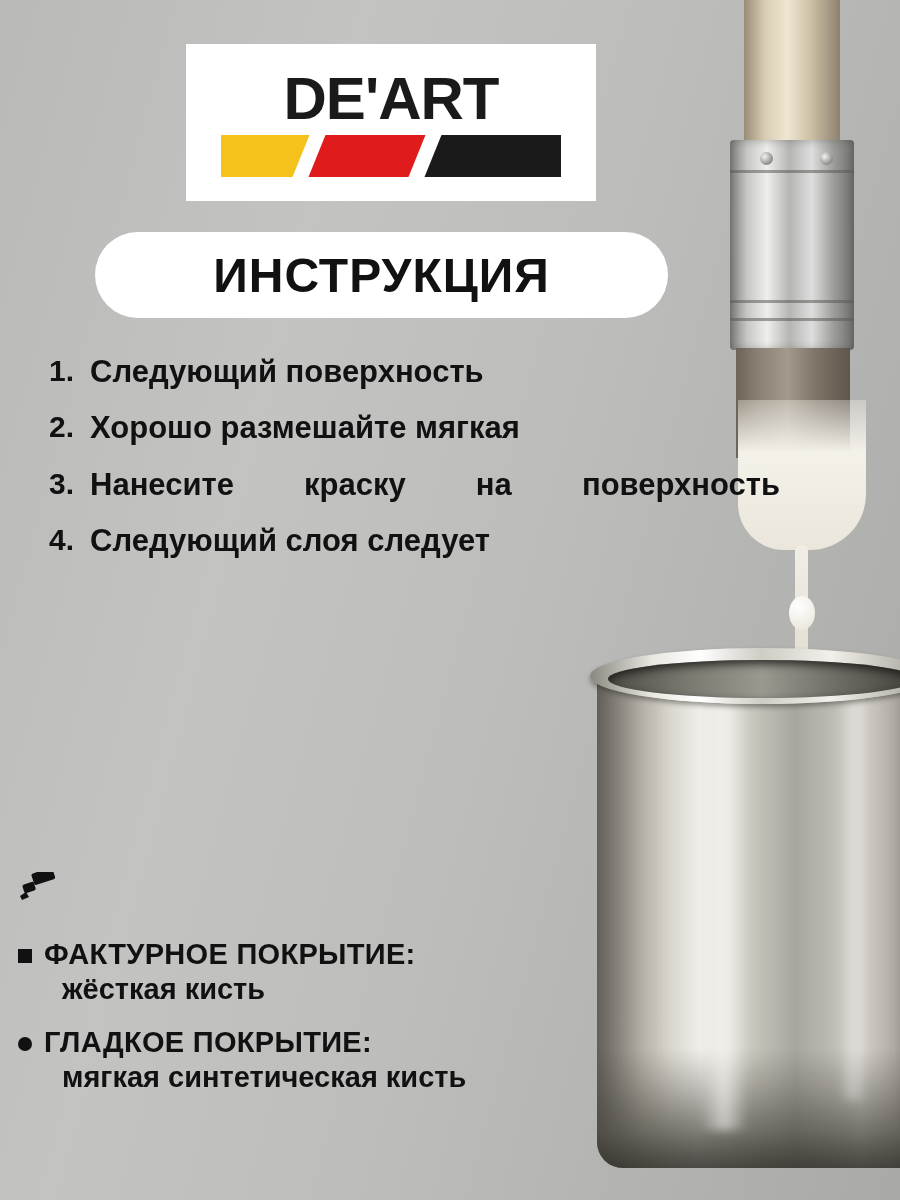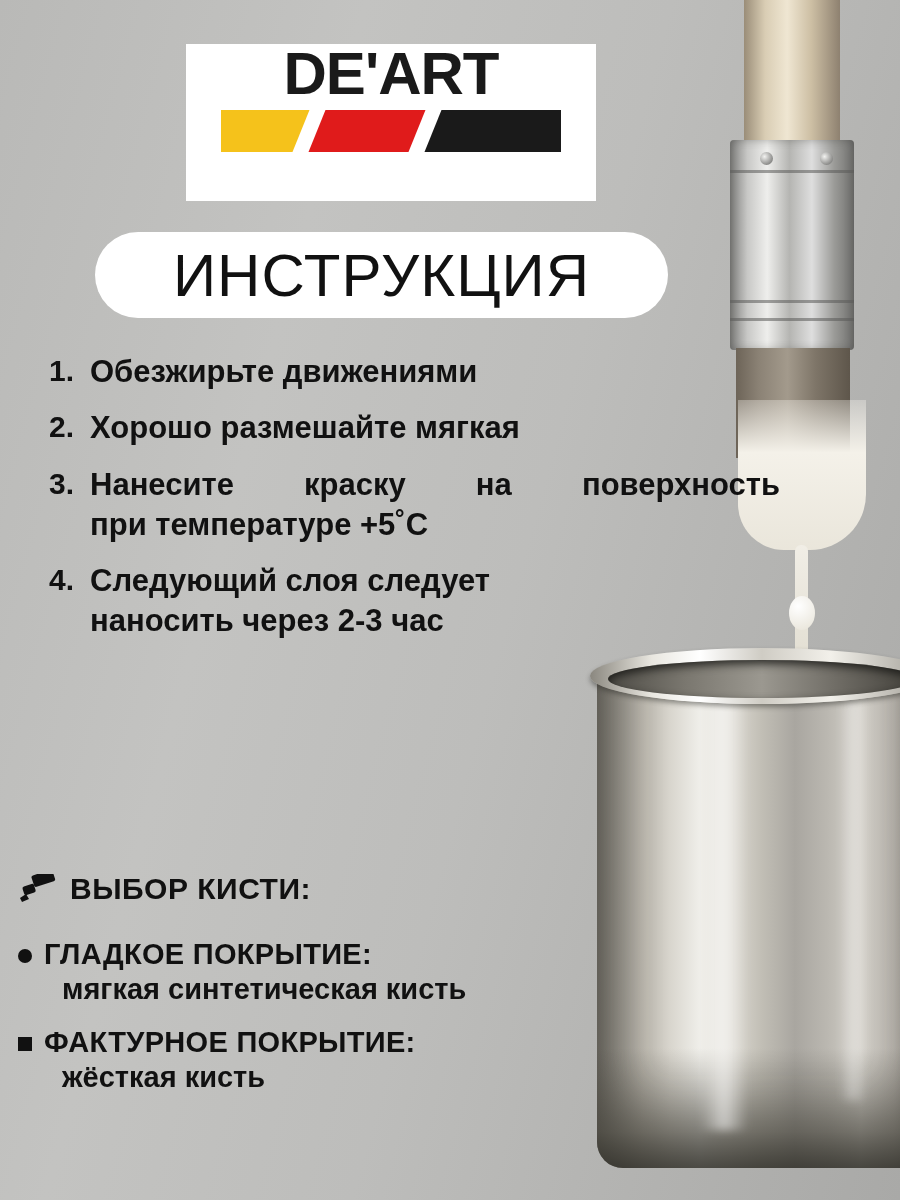--- a/index.html
+++ b/index.html
@@ -172,21 +172,21 @@
   .logo-box {
     position: absolute;
     left: 186px;
     top: 44px;
     width: 410px;
     height: 157px;
     background: #ffffff;
     display: flex;
     flex-direction: column;
     align-items: center;
-    justify-content: flex-start;
+    justify-content: center;
   }
   .logo-text {
     font-size: 60px;
     font-weight: bold;
     letter-spacing: -1px;
     color: #1a1a1a;
     font-family: "Liberation Sans", sans-serif;
     line-height: 1;
     margin-bottom: 6px;
   }
@@ -214,22 +214,22 @@
     top: 232px;
     width: 573px;
     height: 86px;
     background: #ffffff;
     border-radius: 44px;
     display: flex;
     align-items: center;
     justify-content: center;
   }
   .title-pill .title {
-    font-size: 60px;
-    font-weight: normal;
+    font-size: 48px;
+    font-weight: bold;
     color: #111111;
     letter-spacing: 1px;
   }
 
   .steps {
     position: absolute;
     left: 14px;
     top: 352px;
     width: 790px;
   }
@@ -360,71 +360,68 @@
     </div>
 
     <div class="title-pill">
       <div class="title">ИНСТРУКЦИЯ</div>
     </div>
 
     <div class="steps">
 
       <div class="step">
         <div class="step-num">1.</div>
-        <div class="step-text">Обезжирьте движениями</div>
+        <div class="step-text">Следующий поверхность</div>
       </div>
 
       <div class="step">
         <div class="step-num">2.</div>
         <div class="step-text">Хорошо размешайте мягкая</div>
       </div>
 
       <div class="step">
         <div class="step-num">3.</div>
         <div class="step-text">
           <div class="justified">Нанесите краску на поверхность</div>
-          <div>при температуре +5˚С</div>
         </div>
       </div>
 
       <div class="step">
         <div class="step-num">4.</div>
         <div class="step-text">
           <div>Следующий слоя следует</div>
-          <div>наносить через 2-3 час</div>
         </div>
       </div>
 
     </div>
 
     <div class="brush-choice">
       <span class="icon">
         <svg width="40" height="30" viewBox="0 0 40 30" xmlns="http://www.w3.org/2000/svg">
           <rect x="13" y="2" width="22" height="12" rx="2" transform="rotate(-18 13 2)" fill="#111111"></rect>
           <rect x="4" y="13" width="12" height="9" rx="2" transform="rotate(-18 4 13)" fill="#111111"></rect>
           <path d="M2 24 L8 20 L11 25 L4 28 Z" fill="#111111"></path>
         </svg>
       </span>
-      <span class="label">ВЫБОР КИСТИ:</span>
     </div>
 
     <div class="coatings">
+
+      <div class="coating">
+        <div class="coating-head">
+          <span class="bullet-sq"></span>
+          <span>ФАКТУРНОЕ ПОКРЫТИЕ:</span>
+        </div>
+        <div class="coating-sub">жёсткая кисть</div>
+      </div>
 
       <div class="coating">
         <div class="coating-head">
           <span class="bullet-dot"></span>
           <span>ГЛАДКОЕ ПОКРЫТИЕ:</span>
         </div>
         <div class="coating-sub">мягкая синтетическая кисть</div>
       </div>
 
-      <div class="coating">
-        <div class="coating-head">
-          <span class="bullet-sq"></span>
-          <span>ФАКТУРНОЕ ПОКРЫТИЕ:</span>
-        </div>
-        <div class="coating-sub">жёсткая кисть</div>
-      </div>
-
     </div>
 
   </div>
 </div>
 
 </body></html>

